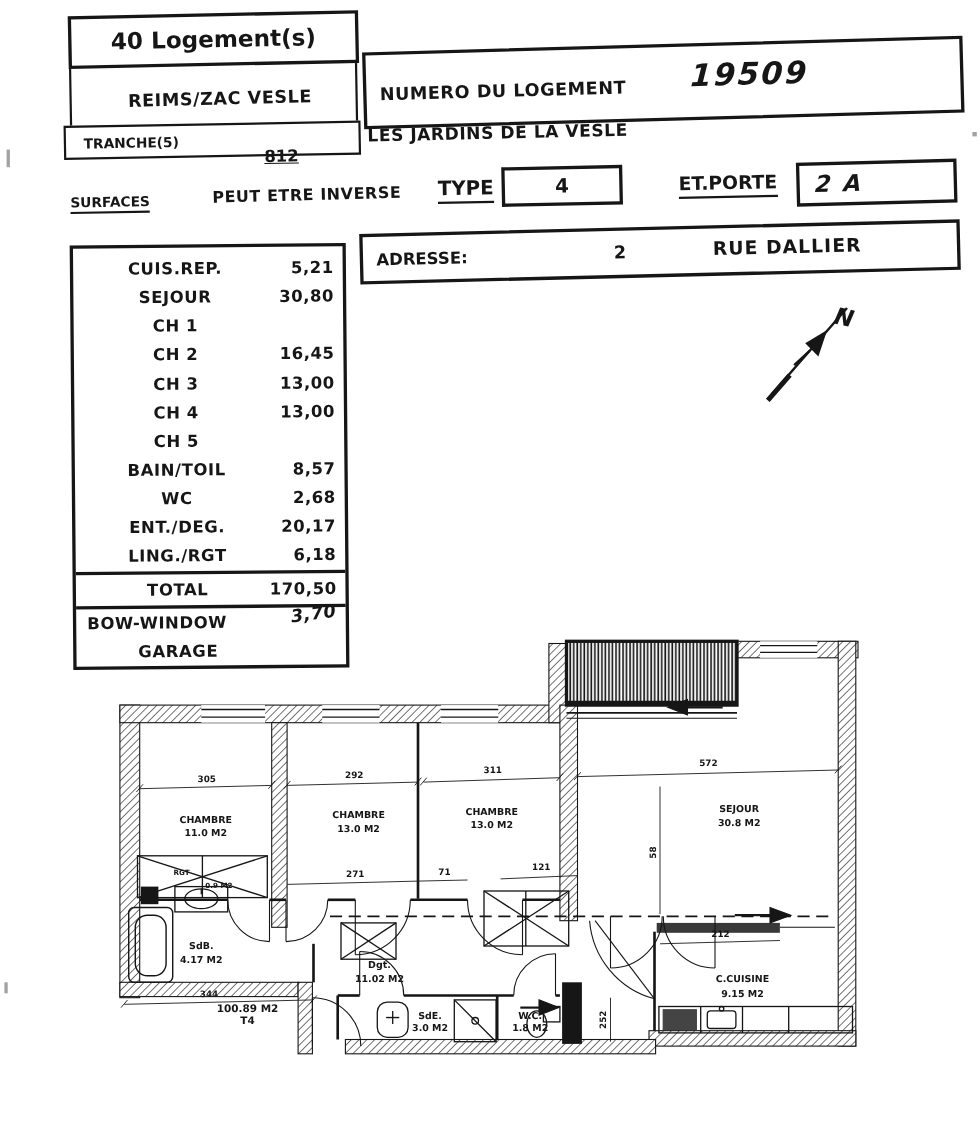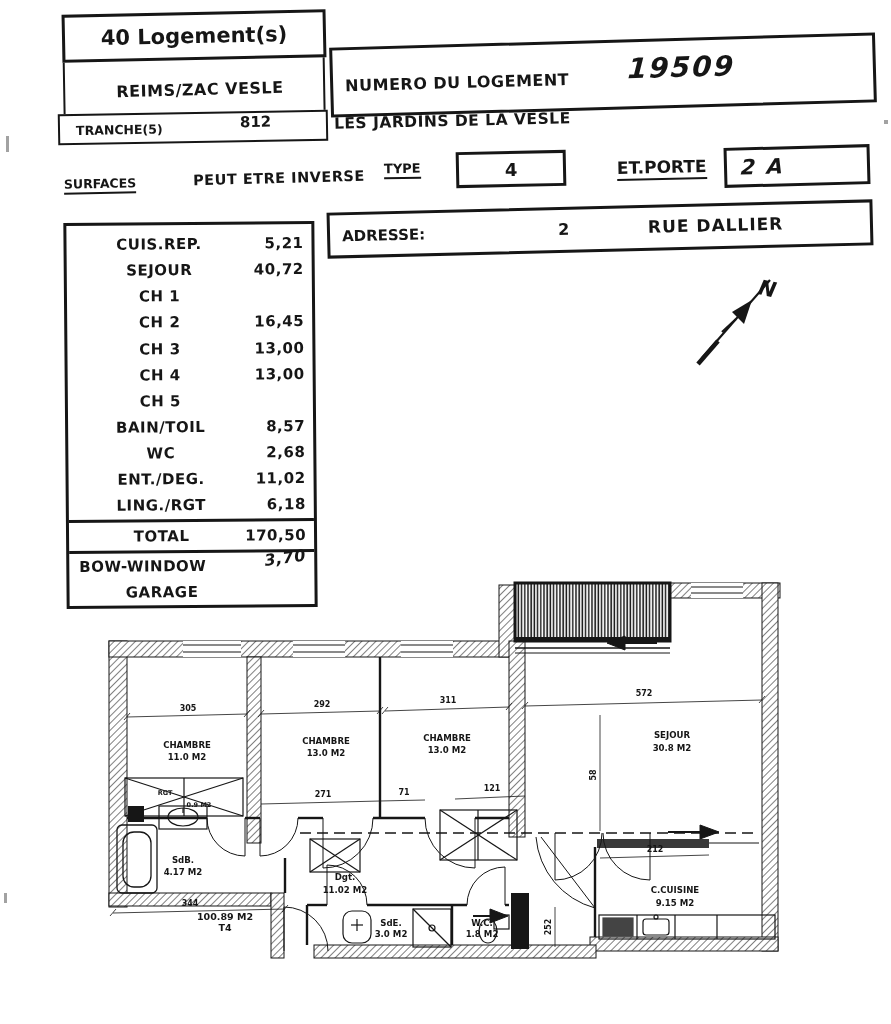--- a/index.html
+++ b/index.html
@@ -31,32 +31,32 @@
   <div class="speck" style="left:4px;top:893px;width:3px;height:10px;"></div>
   <div class="speck" style="left:884px;top:120px;width:4px;height:4px;"></div>
 
   <div class="abs thinbox" style="left:63px;top:14px;width:262px;height:128px;transform:rotate(-1deg);"></div>
   <div class="abs box center" style="left:62px;top:12px;width:264px;height:48px;transform:rotate(-1.2deg);font-size:21px;">
     <span>40 Logement(s)</span>
   </div>
   <div class="abs" style="left:95px;top:80px;width:210px;text-align:center;font-size:16px;transform:rotate(-1.5deg);letter-spacing:.5px;">REIMS/ZAC VESLE</div>
   <div class="abs thinbox" style="left:58px;top:112px;width:270px;height:31px;transform:rotate(-1deg);">
     <span class="abs" style="left:16px;top:7px;font-size:12.5px;">TRANCHE(5)</span>
-    <span class="abs" style="left:180px;top:0;font-size:15px;">812</span>
+    <span class="abs" style="left:180px;top:20px;font-size:15px;text-decoration:underline;">812</span>
   </div>
 
   <div class="abs box" style="left:330px;top:40px;width:546px;height:70px;transform:rotate(-1.6deg);">
     <span class="abs" style="left:12px;top:26px;font-size:16px;letter-spacing:.5px;">NUMERO DU LOGEMENT</span>
     <span class="abs hand" style="left:295px;top:10px;font-size:28px;">19509</span>
   </div>
   <div class="abs" style="left:334px;top:112px;font-size:15.5px;transform:rotate(-1.3deg);letter-spacing:.5px;">LES JARDINS DE LA VESLE</div>
 
   <span class="abs ul" style="left:64px;top:176px;font-size:12.5px;transform:rotate(-1deg);">SURFACES</span>
   <span class="abs" style="left:193px;top:170px;font-size:14.5px;transform:rotate(-1.5deg);letter-spacing:.5px;">PEUT ETRE INVERSE</span>
-  <span class="abs ul" style="left:384px;top:161px;font-size:13px;transform:rotate(-1deg);">TYPE</span>
+  <span class="abs ul" style="left:398px;top:161px;font-size:18px;transform:rotate(-1deg);">TYPE</span>
   <div class="abs box center" style="left:456px;top:151px;width:110px;height:36px;transform:rotate(-1.2deg);font-size:18px;">
     <span>4</span>
   </div>
   <span class="abs ul" style="left:617px;top:157px;font-size:17px;transform:rotate(-1.2deg);">ET.PORTE</span>
   <div class="abs box" style="left:724px;top:146px;width:146px;height:40px;transform:rotate(-1.5deg);">
     <span class="hand abs" style="left:14px;top:5px;font-size:21px;">2 A</span>
   </div>
 
   <div class="abs box" style="left:327px;top:206px;width:546px;height:46px;transform:rotate(-1.4deg);">
     <span class="abs" style="left:12px;top:12px;font-size:15px;">ADRESSE:</span>
@@ -64,21 +64,21 @@
     <span class="abs" style="left:318px;top:9px;font-size:17px;letter-spacing:1px;">RUE DALLIER</span>
   </div>
 
   <div class="abs box stable" style="left:65px;top:222px;width:251px;height:386px;transform:rotate(-0.5deg);">
     <div class="srow">
         <span class="lab">CUIS.REP.</span>
         <span class="val">5,21</span>
       </div>
     <div class="srow">
         <span class="lab">SEJOUR</span>
-        <span class="val">40,72</span>
+        <span class="val">30,80</span>
       </div>
     <div class="srow">
         <span class="lab">CH 1</span>
         <span class="val"></span>
       </div>
     <div class="srow">
         <span class="lab">CH 2</span>
         <span class="val">16,45</span>
       </div>
     <div class="srow">
@@ -96,21 +96,21 @@
     <div class="srow">
         <span class="lab">BAIN/TOIL</span>
         <span class="val">8,57</span>
       </div>
     <div class="srow">
         <span class="lab">WC</span>
         <span class="val">2,68</span>
       </div>
     <div class="srow">
         <span class="lab">ENT./DEG.</span>
-        <span class="val">11,02</span>
+        <span class="val">20,17</span>
       </div>
     <div class="srow">
         <span class="lab">LING./RGT</span>
         <span class="val">6,18</span>
       </div>
     <div class="srow total">
         <span class="lab">TOTAL</span>
         <span class="val">170,50</span>
       </div>
     <div class="srow">

